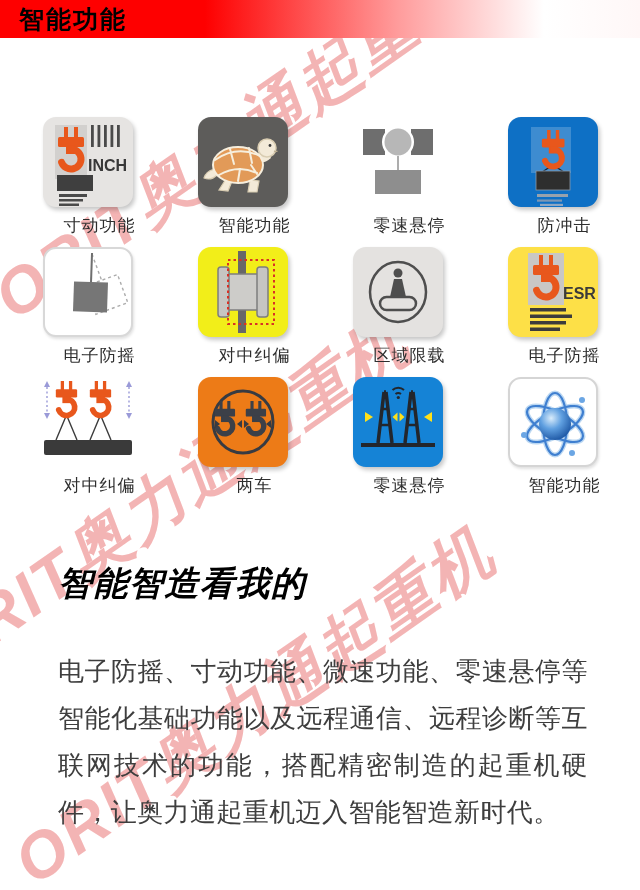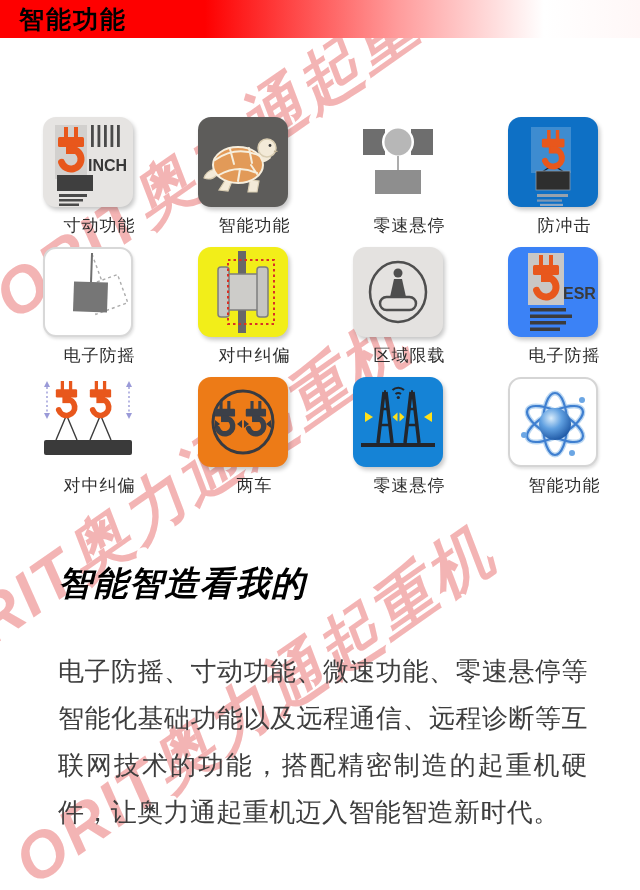--- a/index.html
+++ b/index.html
@@ -195,21 +195,21 @@
         <ellipse cx="45" cy="45" rx="28" ry="30" fill="none" stroke="#4e4e4e" stroke-width="2.5"></ellipse>
         <circle cx="45" cy="26" r="4.5" fill="#4e4e4e"></circle>
         <path d="M41 32 h8 l4 18 h-16 z" fill="#4e4e4e"></path>
         <rect x="27" y="50" width="36" height="13" rx="6.5" fill="none" stroke="#4e4e4e" stroke-width="2.5"></rect>
       </svg>
     </div>
     <div class="caption">区域限载</div>
   </div>
 
   <div class="cell">
-    <div class="icon-box tile" style="background:#3b82f6">
+    <div class="icon-box tile" style="background:#fde047">
       <svg viewBox="0 0 90 90" width="90" height="90">
         <rect x="20" y="6" width="36" height="52" fill="#c9c7c5"></rect>
         <use href="#hook-o" transform="translate(24,8)"></use>
         <text x="55" y="52" font-size="16" font-weight="700" fill="#3a3a3a" font-family="Liberation Sans, DejaVu Sans, sans-serif">ESR</text>
         <rect x="22" y="61" width="36" height="3.5" fill="#3c3c3c"></rect>
         <rect x="22" y="67.5" width="42" height="3.5" fill="#3c3c3c"></rect>
         <rect x="22" y="74" width="36" height="3.5" fill="#3c3c3c"></rect>
         <rect x="22" y="80.5" width="30" height="3.5" fill="#3c3c3c"></rect>
       </svg>
     </div>

